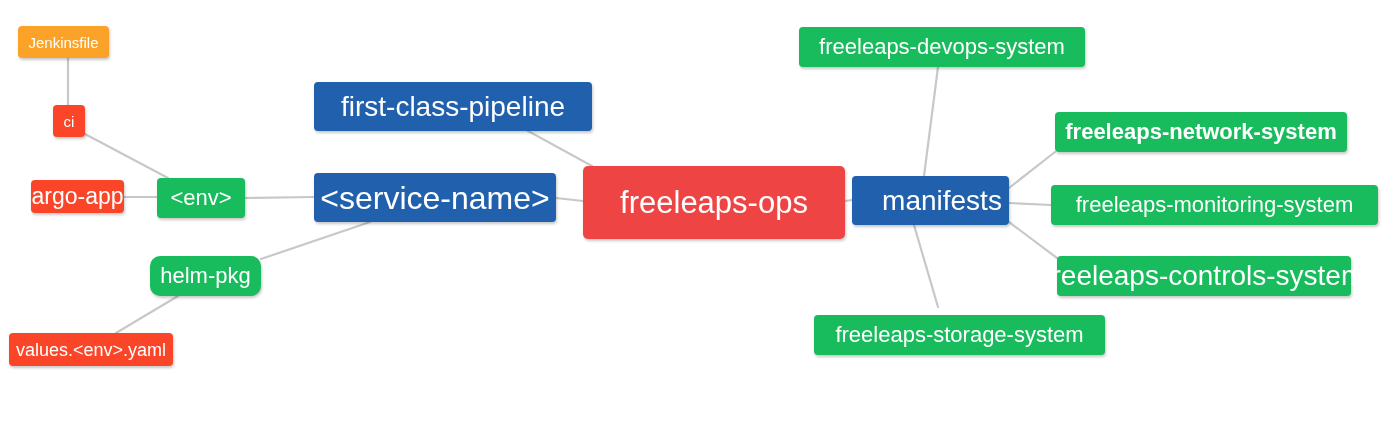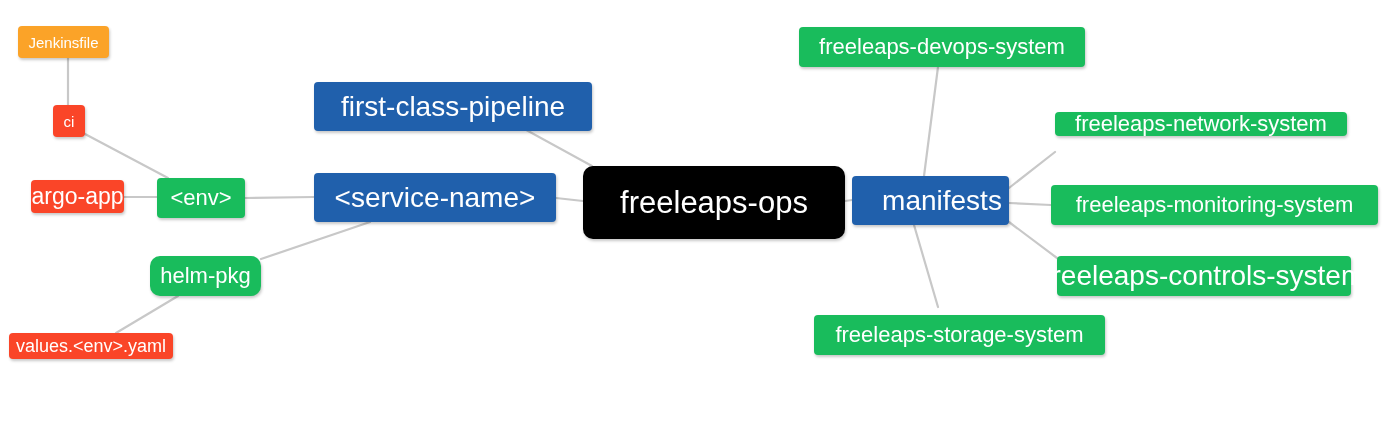--- a/index.html
+++ b/index.html
@@ -33,23 +33,23 @@
     justify-content: center;
     color: #ffffff;
     border-radius: 4px;
     white-space: nowrap;
     box-shadow: 1px 2px 3px rgba(0,0,0,0.22);
     line-height: 1;
     letter-spacing: 0;
     z-index: 3;
   }
   .node.root {
-    background: #000000;
+    background: #ef4444;
     font-size: 31px;
-    border-radius: 10px;
+    border-radius: 5px;
   }
   .node.blue {
     background: #2060ac;
   }
   .node.green {
     background: #19bc5c;
   }
   .node.orange {
     background: #fba328;
   }
@@ -86,21 +86,21 @@
       <path d="M 938,67 L 924,176" stroke="#c8c8c8" stroke-width="2.2" fill="none" stroke-linecap="round"></path>
       <path d="M 1055,152 L 1009,188" stroke="#c8c8c8" stroke-width="2.2" fill="none" stroke-linecap="round"></path>
       <path d="M 1051,205 L 1009,203" stroke="#c8c8c8" stroke-width="2.2" fill="none" stroke-linecap="round"></path>
       <path d="M 1057,258 L 1009,222" stroke="#c8c8c8" stroke-width="2.2" fill="none" stroke-linecap="round"></path>
       <path d="M 938,307 L 914,225" stroke="#c8c8c8" stroke-width="2.2" fill="none" stroke-linecap="round"></path>
     </svg>
   <div id="nodes-layer">
       <div class="node root lvl1" style="left: 583px; top: 166px; width: 262px; height: 73px; font-size: 31px;">
         <span>freeleaps-ops</span>
       </div>
-      <div class="node blue lvl1" style="left: 314px; top: 173px; width: 242px; height: 49px; font-size: 28px;">
+      <div class="node blue lvl1" style="left: 314px; top: 173px; width: 242px; height: 49px; font-size: 32px;">
         <span>&lt;service-name&gt;</span>
       </div>
       <div class="node blue lvl1" style="left: 852px; top: 176px; width: 157px; height: 49px; font-size: 28px; padding-left: 23px;">
         <span>manifests</span>
       </div>
       <div class="node blue lvl1" style="left: 314px; top: 38px; width: 278px; height: 49px; font-size: 28px; margin-top: 44px;">
         <span>first-class-pipeline</span>
       </div>
       <div class="node green lvl2" style="left: 157px; top: 178px; width: 88px; height: 40px; font-size: 22px;">
         <span>&lt;env&gt;</span>
@@ -110,27 +110,27 @@
       </div>
       <div class="node red lvl3" style="left: 53px; top: 105px; width: 32px; height: 32px; font-size: 15px;">
         <span>ci</span>
       </div>
       <div class="node red lvl3" style="left: 31px; top: 180px; width: 93px; height: 33px; font-size: 23px;">
         <span>argo-app</span>
       </div>
       <div class="node orange lvl4" style="left: 18px; top: 26px; width: 91px; height: 32px; font-size: 15px;">
         <span>Jenkinsfile</span>
       </div>
-      <div class="node red lvl3" style="left: 9px; top: 333px; width: 164px; height: 26px; font-size: 18px;">
+      <div class="node red lvl3" style="left: 9px; top: 333px; width: 164px; height: 33px; font-size: 18px;">
         <span>values.&lt;env&gt;.yaml</span>
       </div>
       <div class="node green lvl2" style="left: 799px; top: 27px; width: 286px; height: 40px; font-size: 22px;">
         <span>freeleaps-devops-system</span>
       </div>
-      <div class="node green lvl2" style="left: 1055px; top: 112px; width: 292px; height: 24px; font-size: 22px;">
+      <div class="node green lvl2" style="left: 1055px; top: 112px; width: 292px; height: 40px; font-size: 22px; font-weight: bold;">
         <span>freeleaps-network-system</span>
       </div>
       <div class="node green lvl2" style="left: 1051px; top: 185px; width: 327px; height: 40px; font-size: 22px;">
         <span>freeleaps-monitoring-system</span>
       </div>
       <div class="node green lvl2" style="left: 1057px; top: 256px; width: 294px; height: 40px; font-size: 28px;">
         <span>freeleaps-controls-system</span>
       </div>
       <div class="node green lvl2" style="left: 814px; top: 307px; width: 291px; height: 40px; font-size: 22px; margin-top: 8px;">
         <span>freeleaps-storage-system</span>

